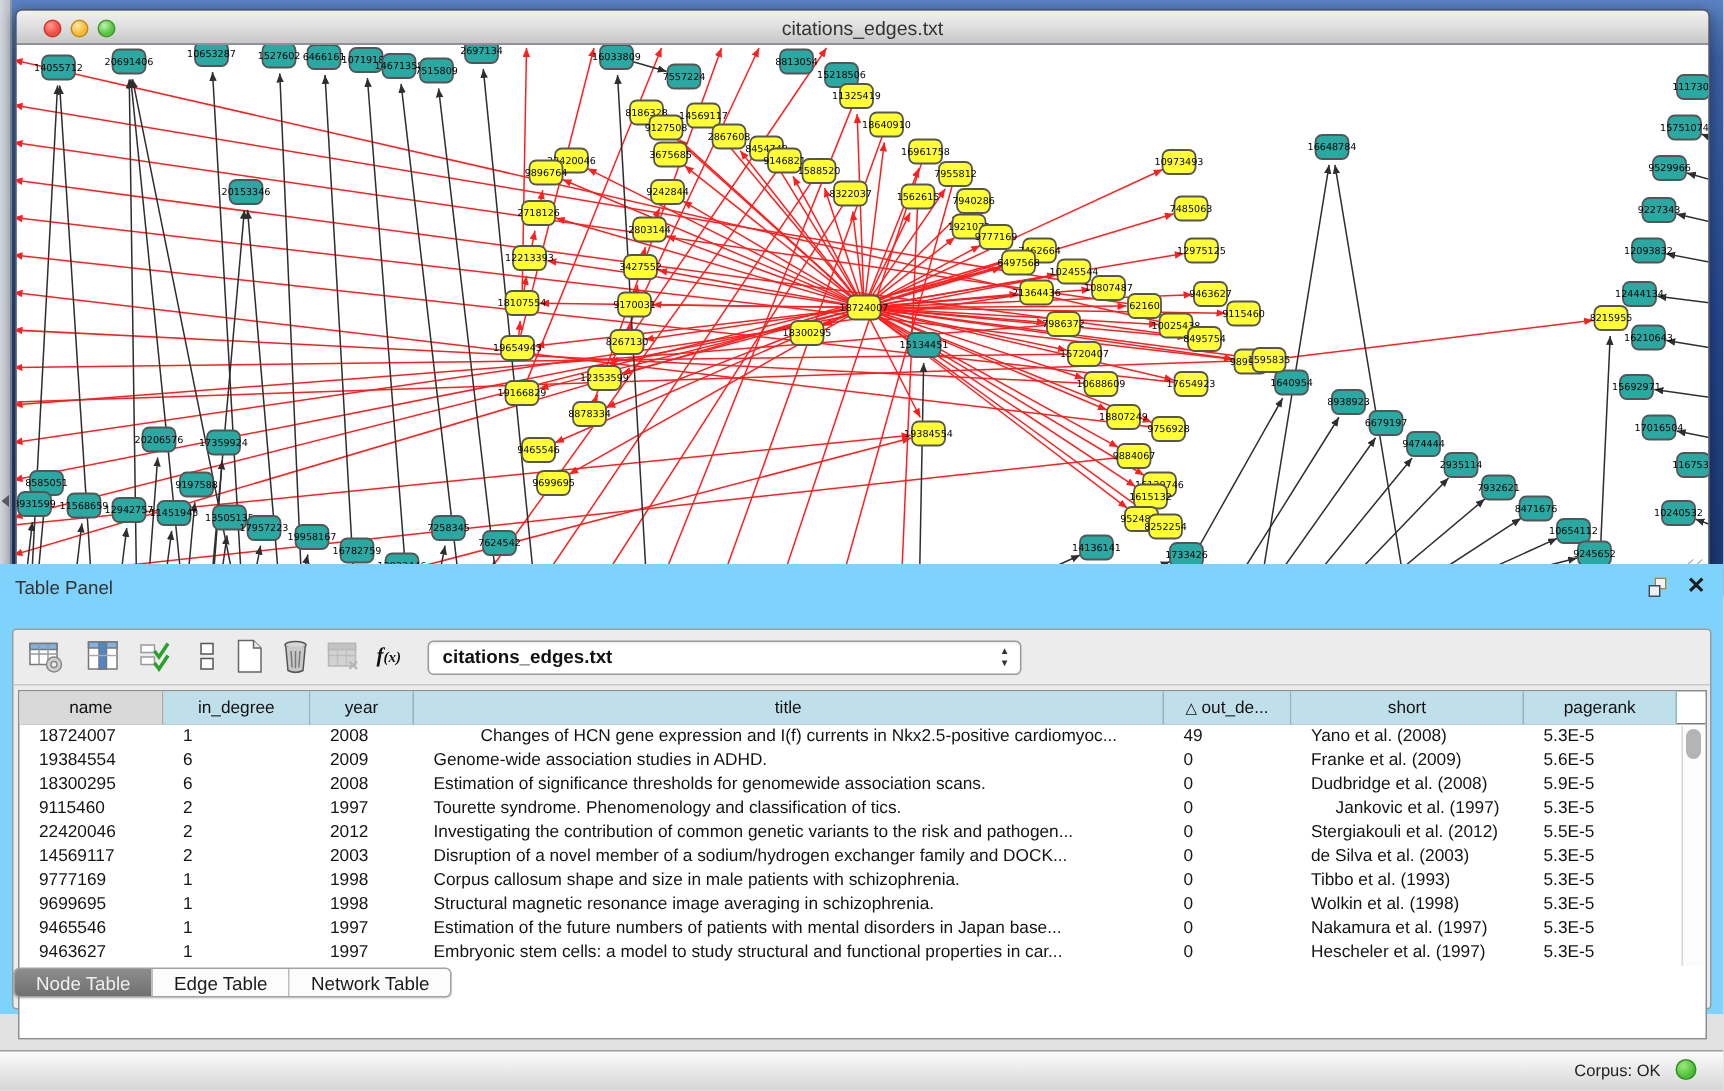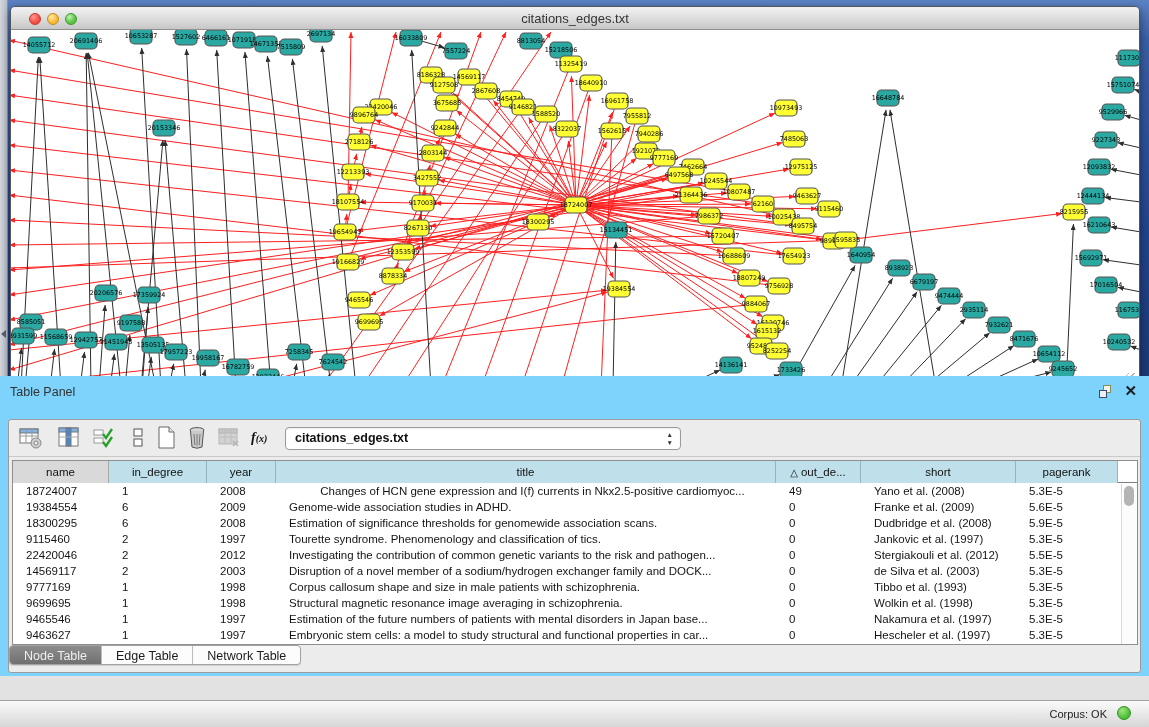--- a/index.html
+++ b/index.html
@@ -49,21 +49,21 @@
 
   
   .toolbar { position:relative; height:37px; border-bottom:1px solid #c9c9c9;font-weight:bold; }
   .tb-icon { position:absolute; top:6px; width:24px; height:24px; cursor:default; }
   .combo { position:absolute; left:276px; top:7px; width:396px; height:23px; background:#fff;
     border:1px solid #9a9a9a; border-radius:4px; font-size:12.5px; color:#111;
     line-height:21px; padding-left:9px; box-shadow:inset 0 1px 2px rgba(0,0,0,.08); }
   .combo-arrows { position:absolute; right:7px; top:3px; font-size:6.5px; color:#333; line-height:7.5px; text-align:center; }
 
   
-  .tablewrap { position:absolute; left:3px; top:40px; width:1126px; height:185px; background:#fff; border:1px solid #8e8e8e; }
+  .tablewrap { position:absolute; left:3px; top:40px; width:1126px; height:233px; background:#fff; border:1px solid #8e8e8e; }
   .thead { display:flex; height:22px; border-bottom:1px solid #7e7e7e; }
   .th { height:22px; font-size:11.5px; color:#111; text-align:center; line-height:22px;
     background:#bfe0ea; border-right:1px solid #93b4bf; overflow:hidden; white-space:nowrap; }
   .th.graykey { background:#d9d9d9; border-right:1px solid #a8a8a8; }
   .th .sort-glyph { font-size:10px; margin-right:3px; }
   .tbody { position:relative; }
   .tr { display:flex; height:16px; }
   .td { height:16px; font-size:11.5px; color:#141414; line-height:16px;
     overflow:hidden; white-space:nowrap; padding-left:13px; }
   .vscroll { position:absolute; right:1px; top:23px; width:15px; height:160px;
@@ -863,21 +863,21 @@
               <div class="td" style="width: 85px;">0</div>
               <div class="td" style="width: 155px;">Dudbridge et al. (2008)</div>
               <div class="td" style="width: 102px;">5.9E-5</div>
             </div>
             <div class="tr">
               <div class="td" style="width: 96px;">9115460</div>
               <div class="td" style="width: 98px;">2</div>
               <div class="td" style="width: 69px;">1997</div>
               <div class="td" style="width: 500px;">Tourette syndrome. Phenomenology and classification of tics.</div>
               <div class="td" style="width: 85px;">0</div>
-              <div class="td" style="width: 155px;">Jankovic et al. (1997)</div>
+              <div class="td" style="width: 155px; text-align: center;">Jankovic et al. (1997)</div>
               <div class="td" style="width: 102px;">5.3E-5</div>
             </div>
             <div class="tr">
               <div class="td" style="width: 96px;">22420046</div>
               <div class="td" style="width: 98px;">2</div>
               <div class="td" style="width: 69px;">2012</div>
               <div class="td" style="width: 500px;">Investigating the contribution of common genetic variants to the risk and pathogen...</div>
               <div class="td" style="width: 85px;">0</div>
               <div class="td" style="width: 155px;">Stergiakouli et al. (2012)</div>
               <div class="td" style="width: 102px;">5.5E-5</div>

